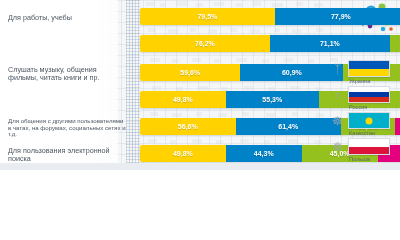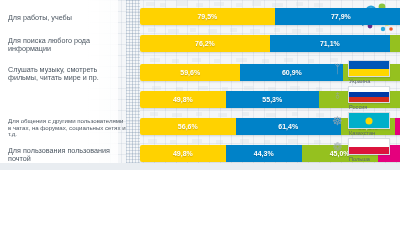--- a/index.html
+++ b/index.html
@@ -196,33 +196,32 @@
         <div class="bar">
           <div class="seg s0" style="width: 134.75px; background: rgb(255, 210, 0);">
             <span>79,5%</span>
           </div>
           <div class="seg s1" style="width: 132.3px; background: rgb(0, 130, 200);">
             <span>77,9%</span>
           </div>
         </div>
       </div>
       <div class="row" style="top: 32px;">
-        <div class="row-label sz-a">Для поиска любого рода информации</div>
         <div class="bar">
           <div class="seg s0" style="width: 129.85px; background: rgb(255, 210, 0);">
             <span>76,2%</span>
           </div>
           <div class="seg s1" style="width: 120.05px; background: rgb(0, 130, 200);">
             <span>71,1%</span>
           </div>
           <div class="seg s2" style="width: 102.9px; background: rgb(149, 193, 31);"></div>
         </div>
       </div>
       <div class="row" style="top: 61px;">
-        <div class="row-label sz-a">Слушать музыку, смотреть фильмы, читать мире и пр.</div>
+        <div class="row-label sz-a">Слушать музыку, общения фильмы, читать книги и пр.</div>
         <div class="bar">
           <div class="seg s0" style="width: 100.45px; background: rgb(255, 210, 0);">
             <span>59,6%</span>
           </div>
           <div class="seg s1" style="width: 102.9px; background: rgb(0, 130, 200);">
             <span>60,9%</span>
           </div>
           <div class="seg s2" style="width: 66.15px; background: rgb(149, 193, 31);">
             <span>38,9%</span>
           </div>
@@ -250,21 +249,21 @@
           <div class="seg s1" style="width: 105.35px; background: rgb(0, 130, 200);">
             <span>61,4%</span>
           </div>
           <div class="seg s2" style="width: 53.9px; background: rgb(149, 193, 31);">
             <span>31,1%</span>
           </div>
           <div class="seg s3" style="width: 51.45px; background: rgb(229, 0, 125);"></div>
         </div>
       </div>
       <div class="row" style="top: 142px;">
-        <div class="row-label sz-a">Для пользования пользования почтой</div>
+        <div class="row-label sz-a">Для пользования электронной поиска</div>
         <div class="bar">
           <div class="seg s0" style="width: 85.75px; background: rgb(255, 210, 0);">
             <span>49,8%</span>
           </div>
           <div class="seg s1" style="width: 75.95px; background: rgb(0, 130, 200);">
             <span>44,3%</span>
           </div>
           <div class="seg s2" style="width: 75.95px; background: rgb(149, 193, 31);">
             <span>45,0%</span>
           </div>

